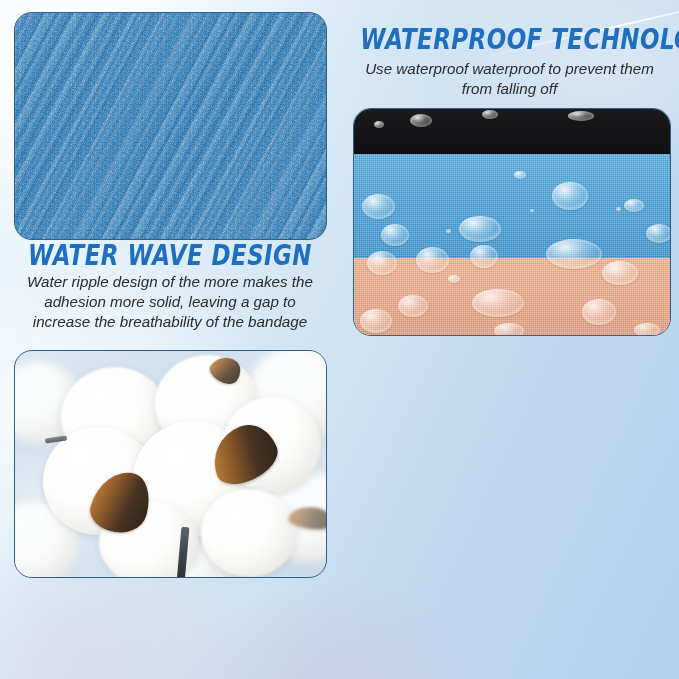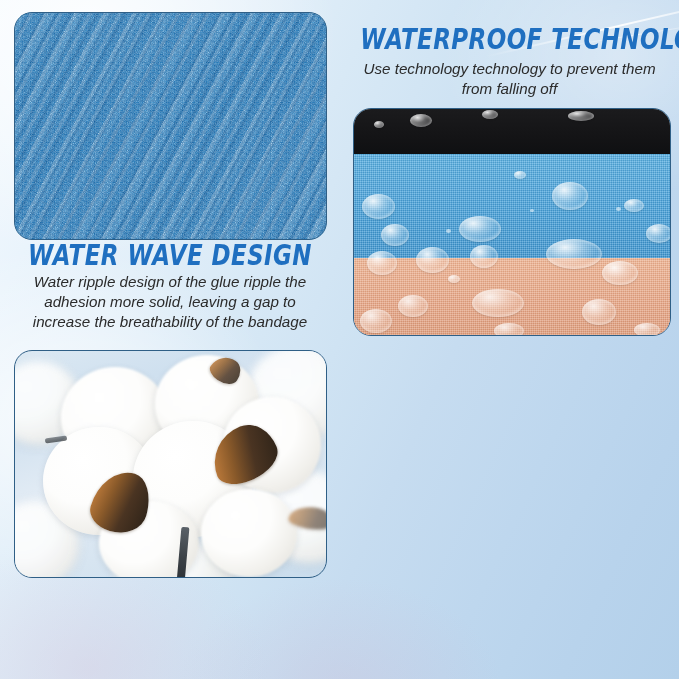--- a/index.html
+++ b/index.html
@@ -247,28 +247,28 @@
   <div class="bg-streak2"></div>
 
   <div class="quad" id="q-water-wave">
 
     <div class="card" id="water-wave-swatch">
       <div class="speck-layer"></div>
     </div>
 
     <div class="head" id="wave-head">WATER WAVE DESIGN</div>
 
-    <div class="body" id="wave-body">Water ripple design of the glue ripple the adhesion more solid, leaving a gap to increase the breathability of the bandage</div>
+    <div class="body" id="wave-body">Water ripple design of the more makes the adhesion more solid, leaving a gap to increase the breathability of the bandage</div>
   </div>
 
   <div class="quad" id="q-waterproof">
 
     <div class="head" id="wp-head">WATERPROOF TECHNOLOGY</div>
 
-    <div class="body" id="wp-body">Use technology technology to prevent them from falling off</div>
+    <div class="body" id="wp-body">Use waterproof waterproof to prevent them from falling off</div>
 
     <div class="card" id="waterproof-photo">
       <div class="wp-band wp-dark"></div>
       <div class="wp-band wp-blue"></div>
       <div class="wp-band wp-tan"></div>
 
       <div class="droplet" style="left:56px;  top:5px;  width:22px; height:13px;"></div>
       <div class="droplet" style="left:128px; top:1px;  width:16px; height:9px;"></div>
       <div class="droplet" style="left:214px; top:2px;  width:26px; height:10px;"></div>
       <div class="droplet" style="left:20px;  top:12px; width:10px; height:7px;"></div>

